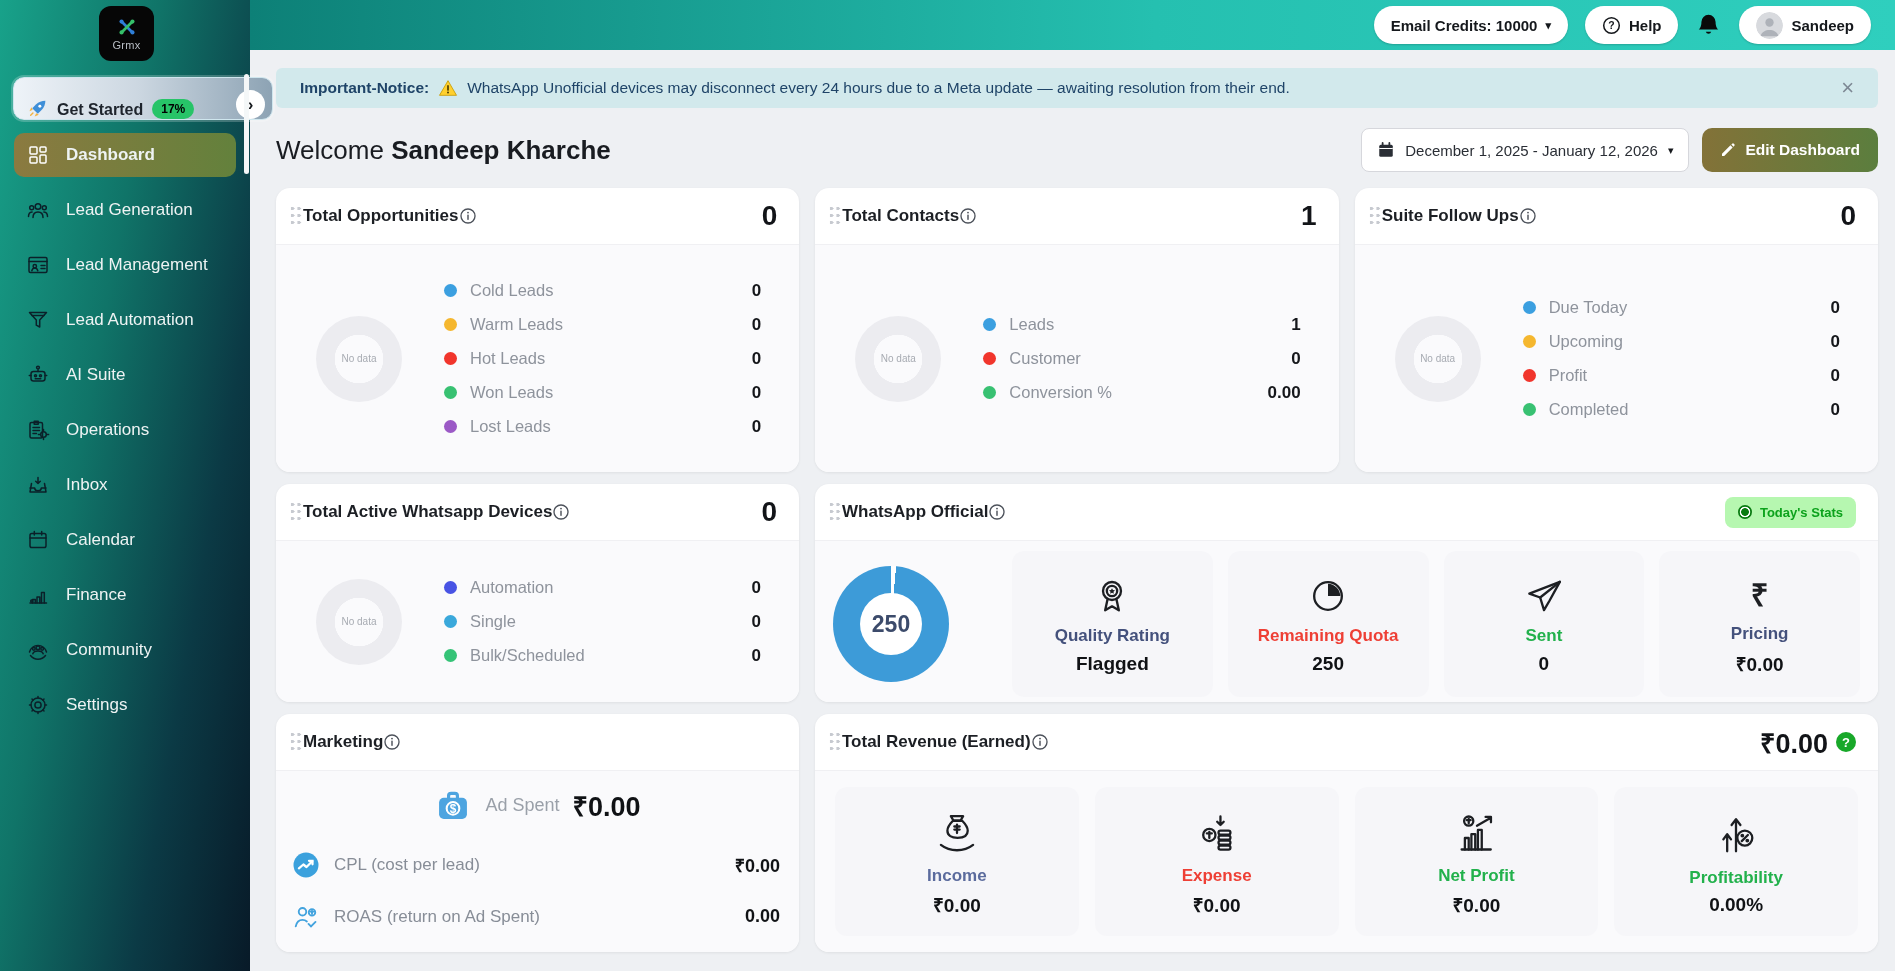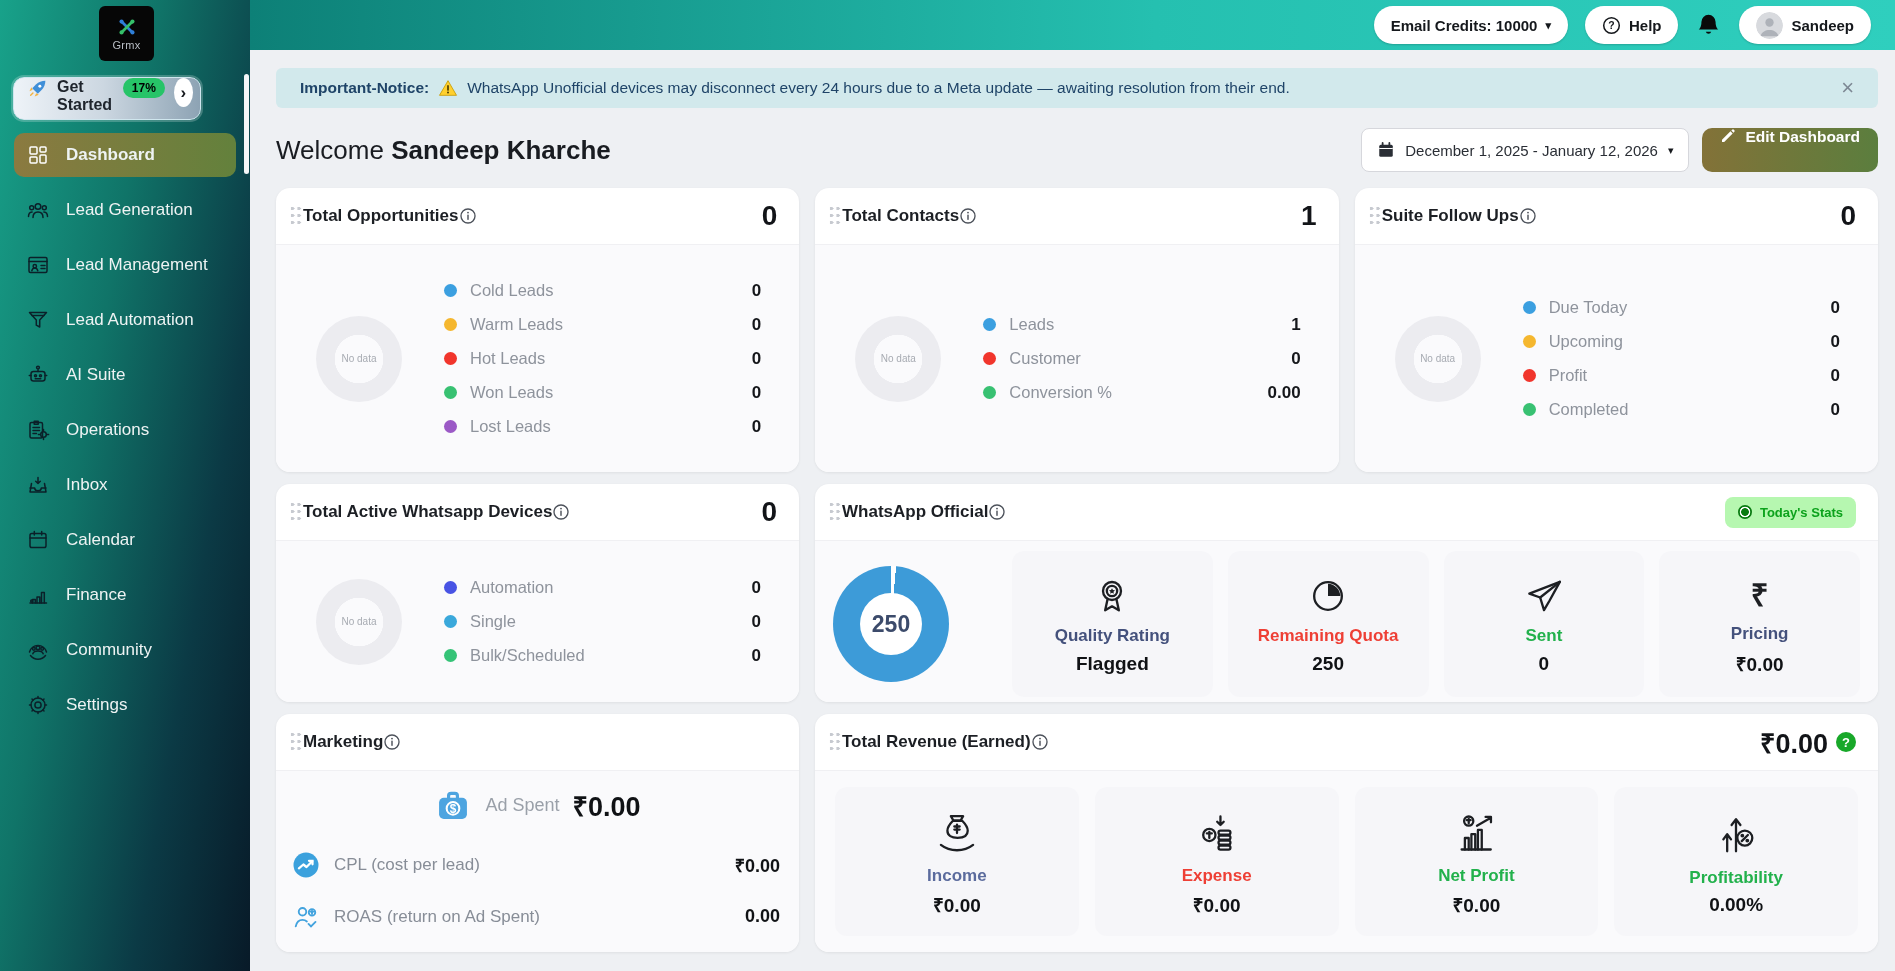--- a/index.html
+++ b/index.html
@@ -14,34 +14,34 @@
   svg { display:block; }
 
   
   .sidebar{
     position:absolute; left:0; top:0; width:250px; height:100%;
     background:linear-gradient(100deg,#18a28a 0%,#107468 38%,#0b3a45 72%,#081a28 100%);
     z-index:5;
   }
   .logo{
     position:absolute; left:99px; top:6px; width:55px; height:55px;
-    background:#060606; border-radius:6px;
+    background:#060606; border-radius:12px;
     display:flex; flex-direction:column; align-items:center; justify-content:center; gap:2px;
   }
   .logo-text{ color:#b9bec5; font-size:11px; letter-spacing:.3px; }
   .scroll-thumb{
     position:absolute; right:1px; top:74px; width:5px; height:100px;
     background:#f4f7f8; border-radius:3px;
   }
   .get-started{
-    position:absolute; left:13px; top:77px; width:188px; height:43px;
+    position:absolute; left:13px; top:77px; width:260px; height:43px;
     border-radius:11px; border:1px solid #cfe6ee;
     background:linear-gradient(90deg,#eef3f8 0%,#ccd7e1 48%,#8da3b4 100%);
     box-shadow:0 0 0 2px rgba(255,255,255,.22);
-    display:flex; align-items:flex-start; gap:9px; padding:0 7px 0 13px;
+    display:flex; align-items:flex-end; gap:9px; padding:0 7px 0 13px;
     cursor:pointer;
   }
   .gs-label{ font-size:16px; font-weight:bold; color:#1e242c; }
   .gs-progress{ background:#27c468; color:#000000; font-size:12px; font-weight:bold;
     padding:3px 9px; border-radius:11px; }
   .gs-arrow{ margin-left:auto; width:29px; height:29px; border-radius:50%; background:#fff;
     display:flex; align-items:center; justify-content:center; font-size:17px; font-weight:bold; color:#15181c; }
   .nav{ position:absolute; top:133px; left:0; right:0; }
   .nav-item{
     display:flex; align-items:center; gap:16px;
@@ -92,21 +92,21 @@
   .toolbar{ margin-left:auto; display:flex; align-items:center; gap:13px; }
   .datepicker{
     height:44px; background:#fff; border:1px solid #d6d7dc; border-radius:8px;
     display:flex; align-items:center; gap:10px; padding:0 15px;
     font-size:15px; color:#2a2e35; cursor:pointer;
   }
   .edit-btn{
     height:44px; border-radius:10px; border:none;
     background:linear-gradient(90deg,#837238,#5b7e3e);
     color:#fff; font-size:15.5px; font-weight:bold; font-family:inherit;
-    display:flex; gap:9px; padding:0 18px; cursor:pointer;
+    display:flex; align-items:center; gap:9px; padding:0 18px; cursor:pointer;
   }
 
   .grid{ margin-top:14px; display:flex; flex-direction:column; gap:12px; }
   .grid-row{ display:flex; gap:16px; }
   .card{
     background:#fff; border-radius:14px; overflow:hidden;
     box-shadow:0 1px 3px rgba(15,15,20,.07);
     display:flex; flex-direction:column; flex:1;
   }
   .h284{ height:284px; } .h218{ height:218px; } .h238{ height:238px; }

